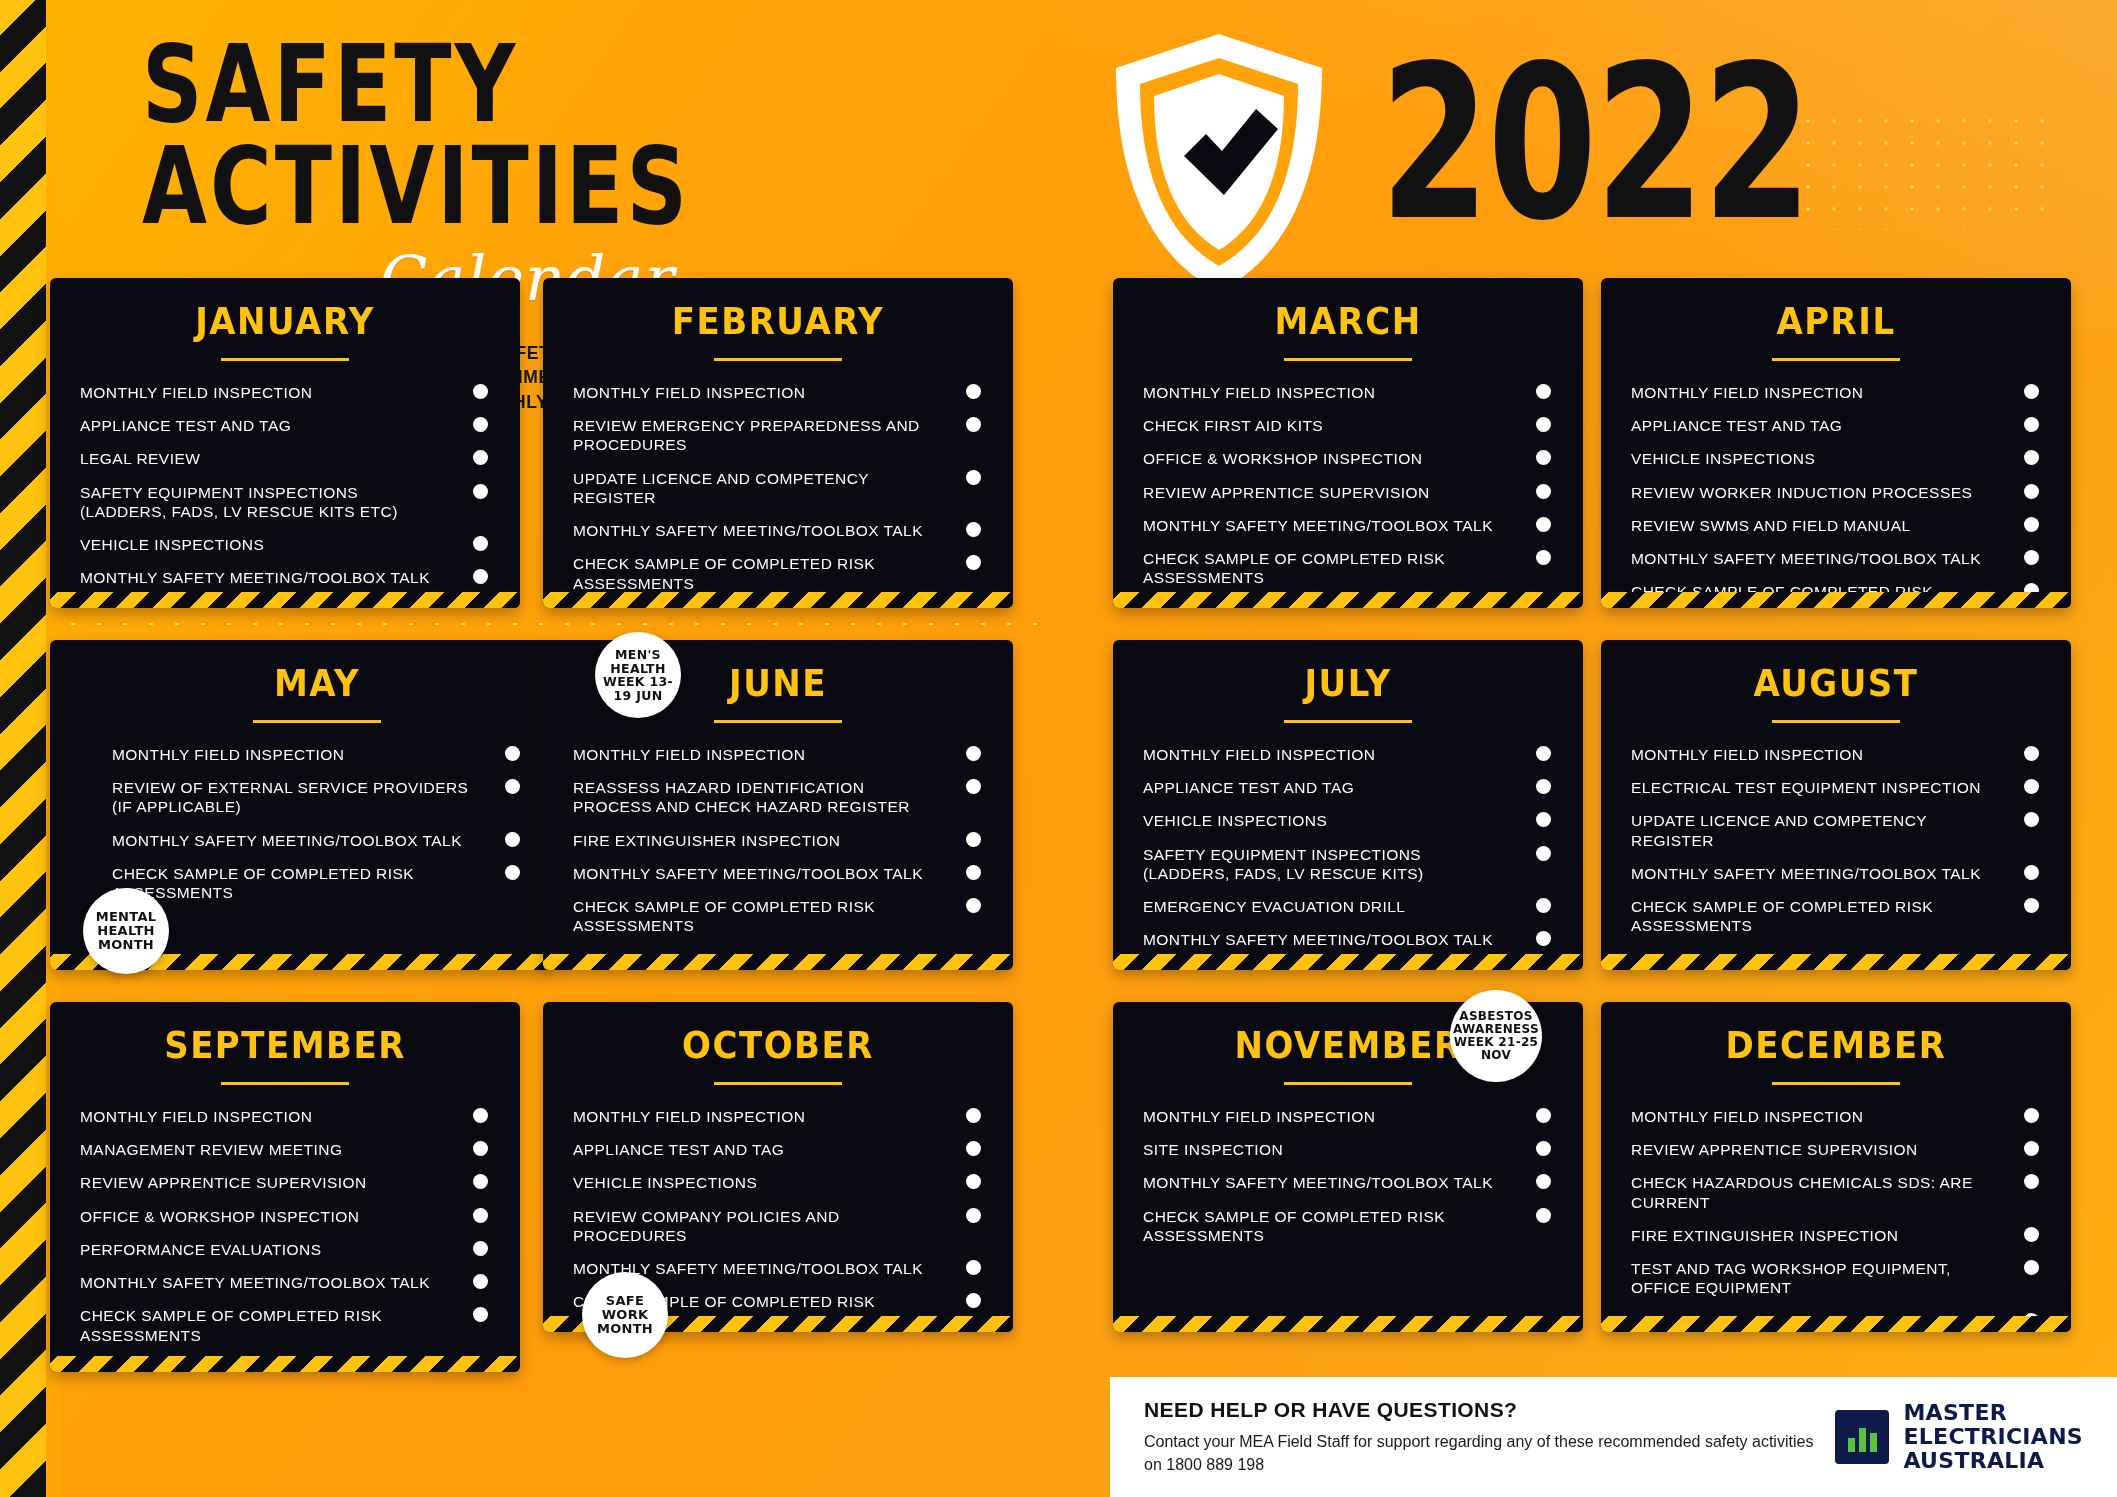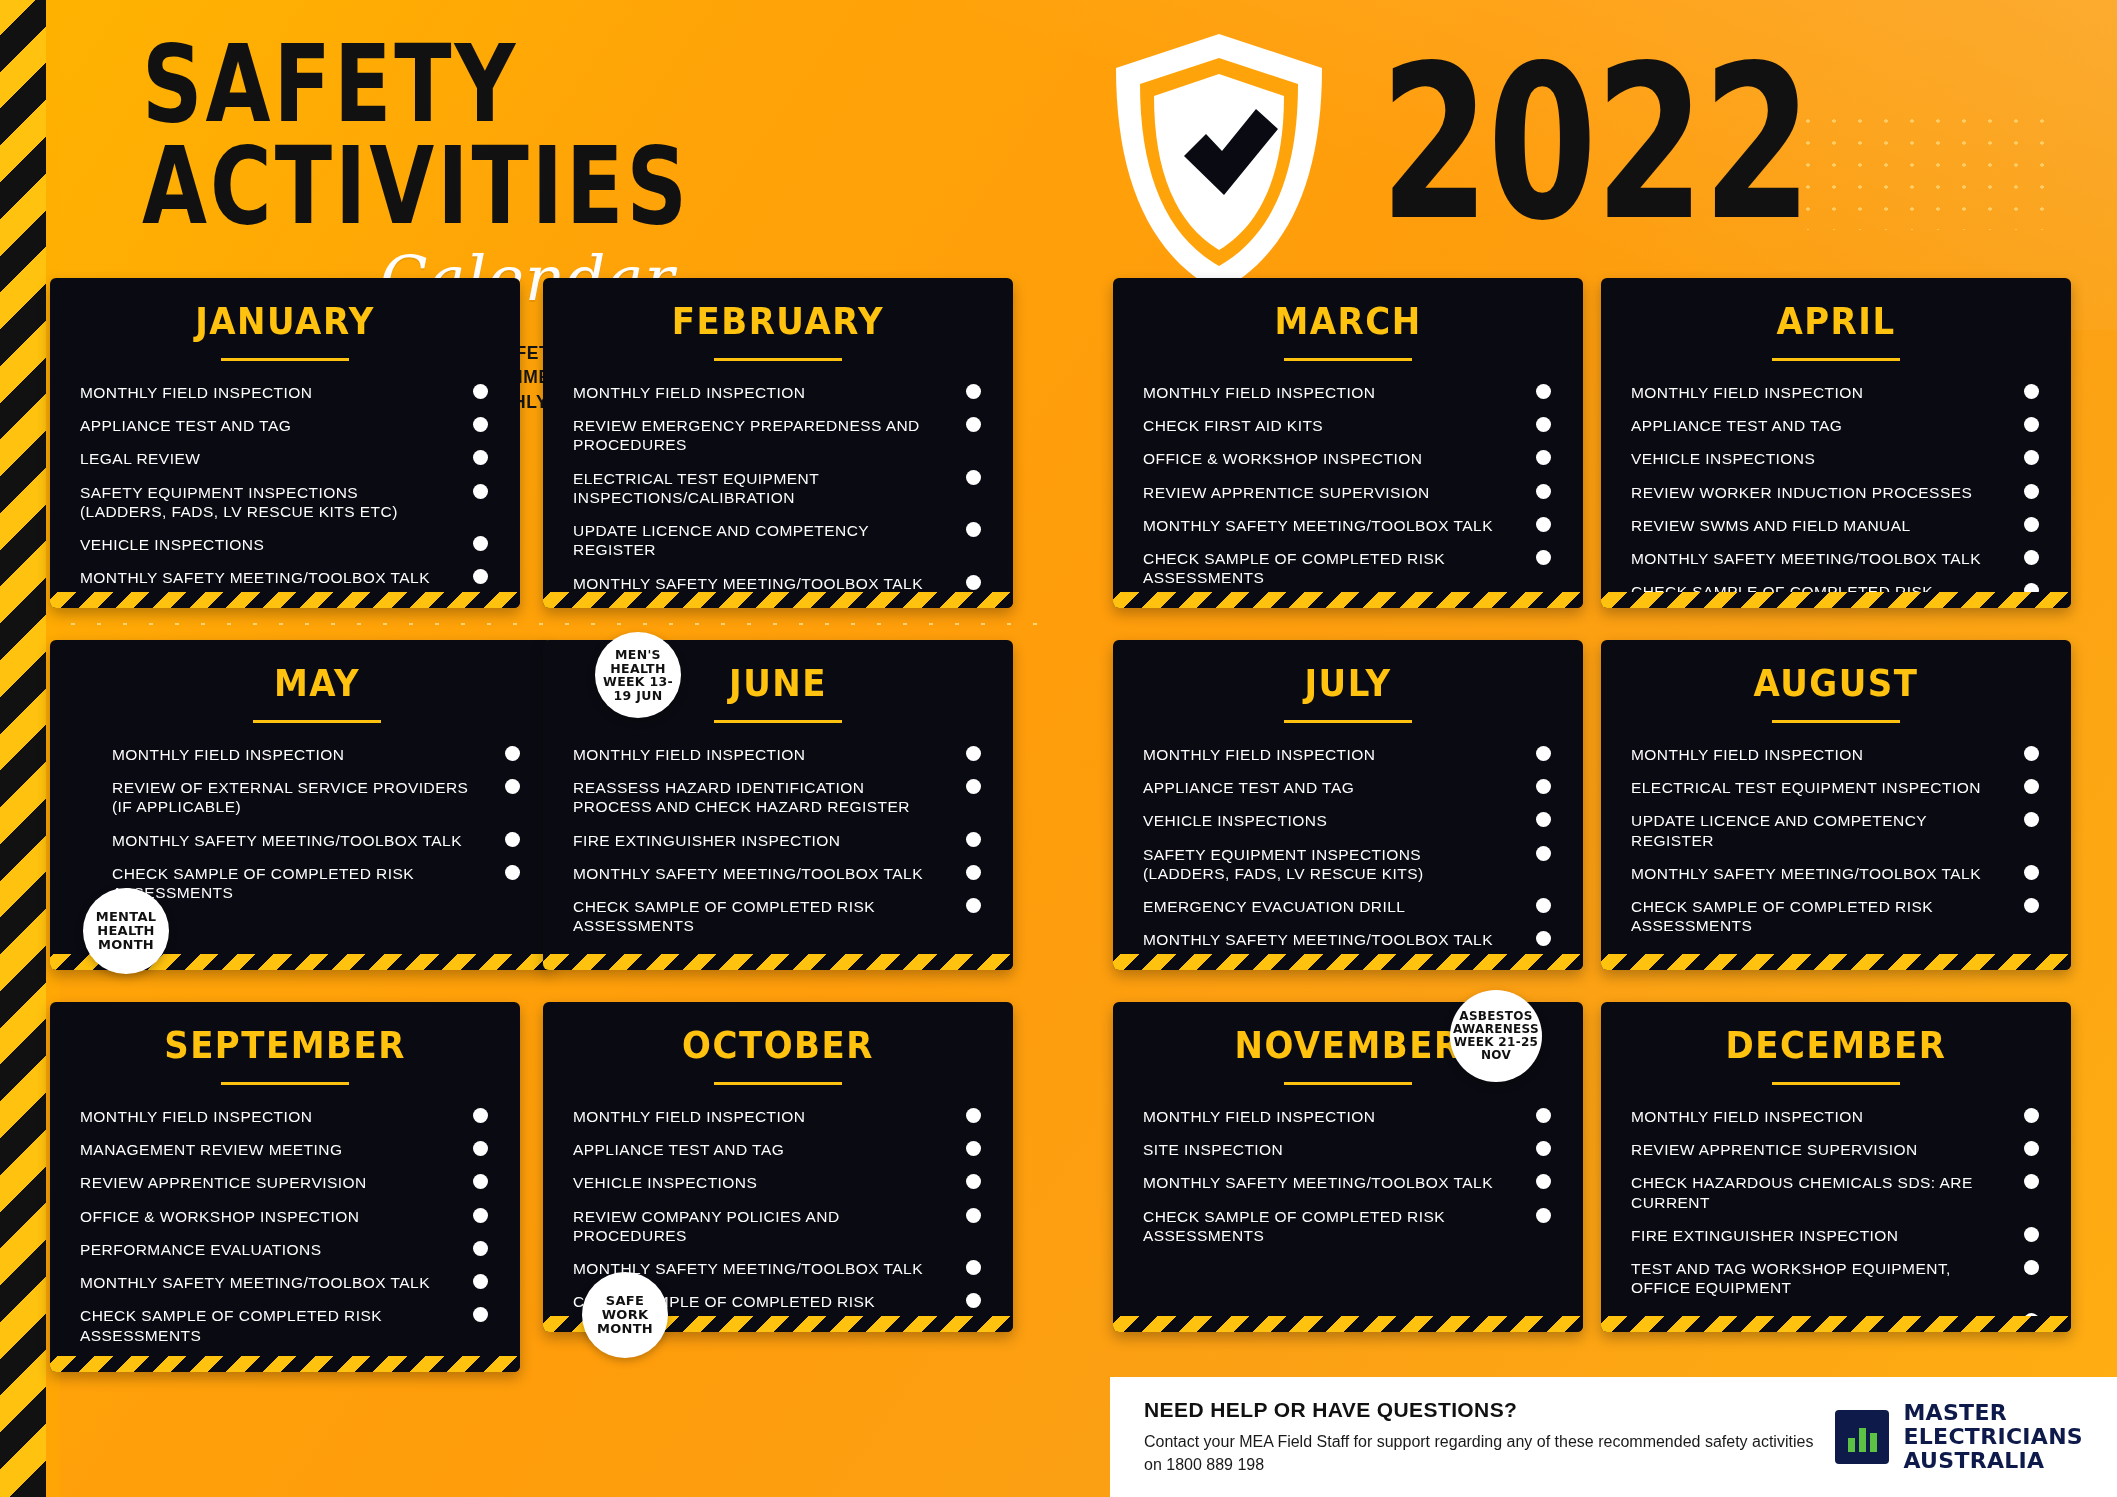--- a/index.html
+++ b/index.html
@@ -301,21 +301,20 @@
       </ul>
       <div class="stripe"></div>
     </div>
 
     <div class="card" style="left:543px; top:278px; width:470px; height:330px;">
       <h2>FEBRUARY</h2>
       <div class="underline"></div>
       <ul class="tasks">
         <li><span>MONTHLY FIELD INSPECTION</span><span class="bullet"></span></li>
         <li class="two-line"><span>REVIEW EMERGENCY PREPAREDNESS AND PROCEDURES</span><span class="bullet"></span></li>
-        <li class="two-line"><span>ELECTRICAL TEST EQUIPMENT INSPECTIONS/CALIBRATION</span><span class="bullet"></span></li>
         <li><span>UPDATE LICENCE AND COMPETENCY REGISTER</span><span class="bullet"></span></li>
         <li><span>MONTHLY SAFETY MEETING/TOOLBOX TALK</span><span class="bullet"></span></li>
         <li><span>CHECK SAMPLE OF COMPLETED RISK ASSESSMENTS</span><span class="bullet"></span></li>
       </ul>
       <div class="stripe"></div>
     </div>
 
     <div class="card" style="left:1113px; top:278px; width:470px; height:330px;">
       <h2>MARCH</h2>
       <div class="underline"></div>

